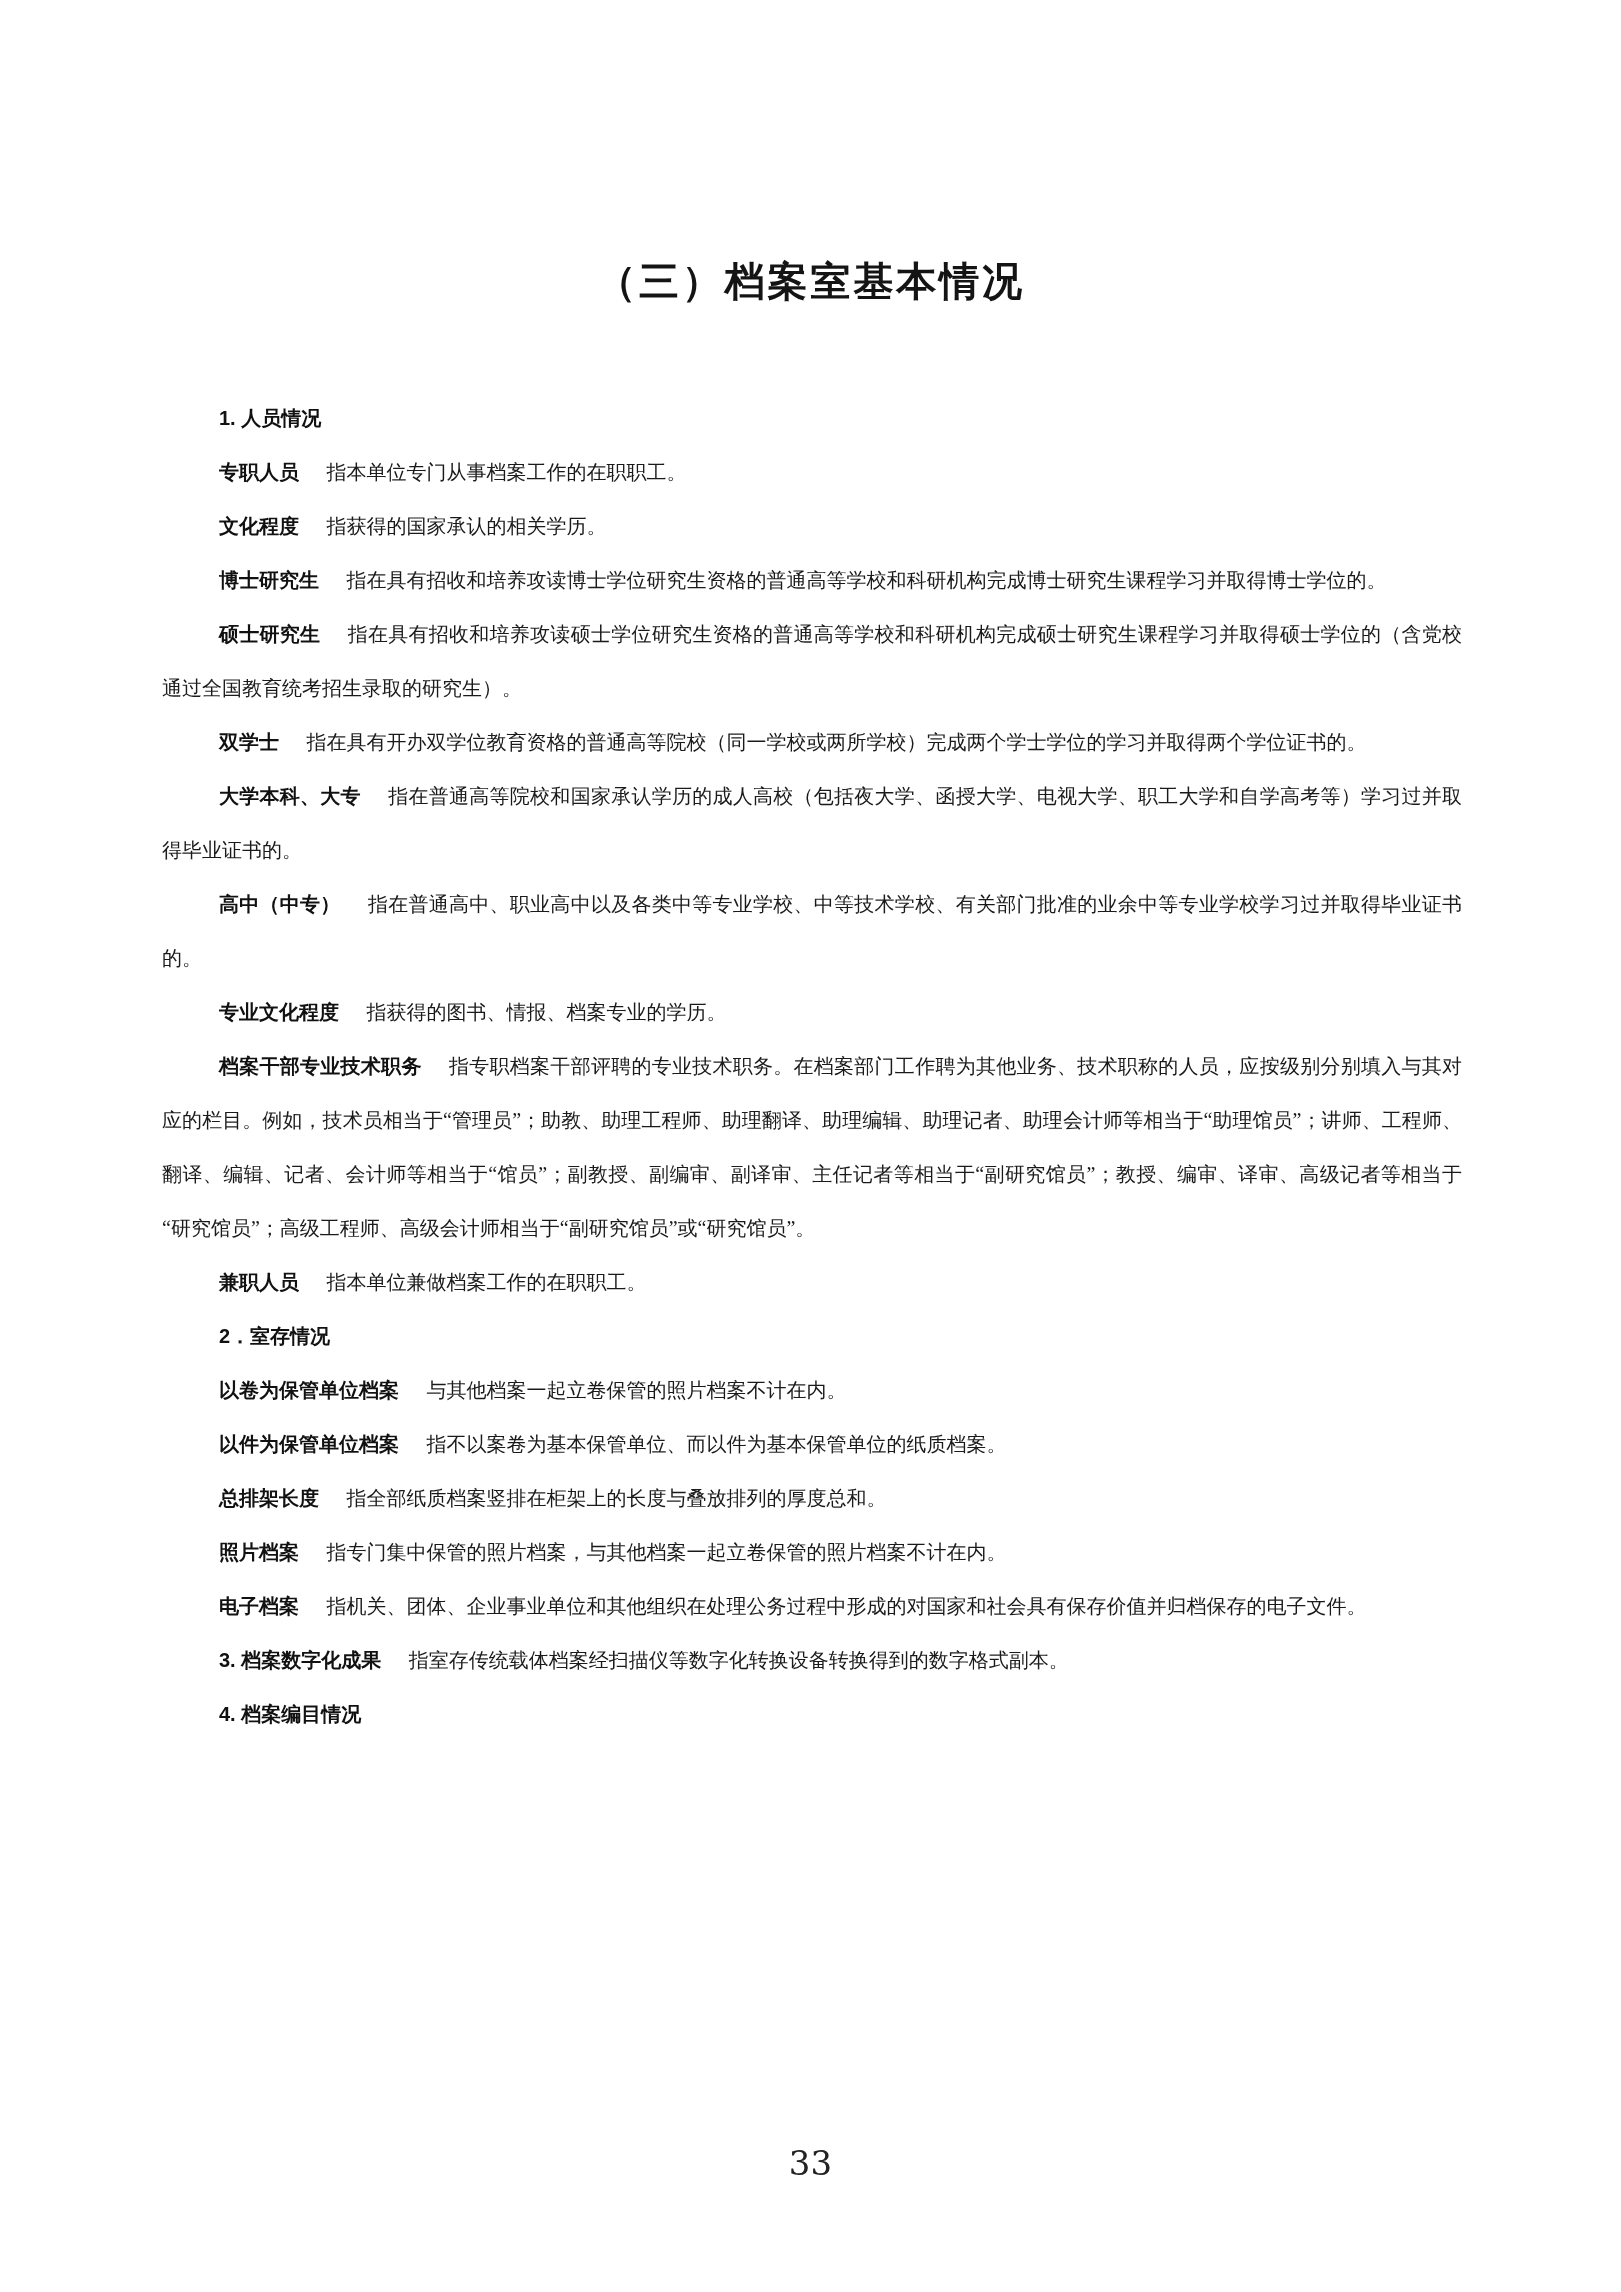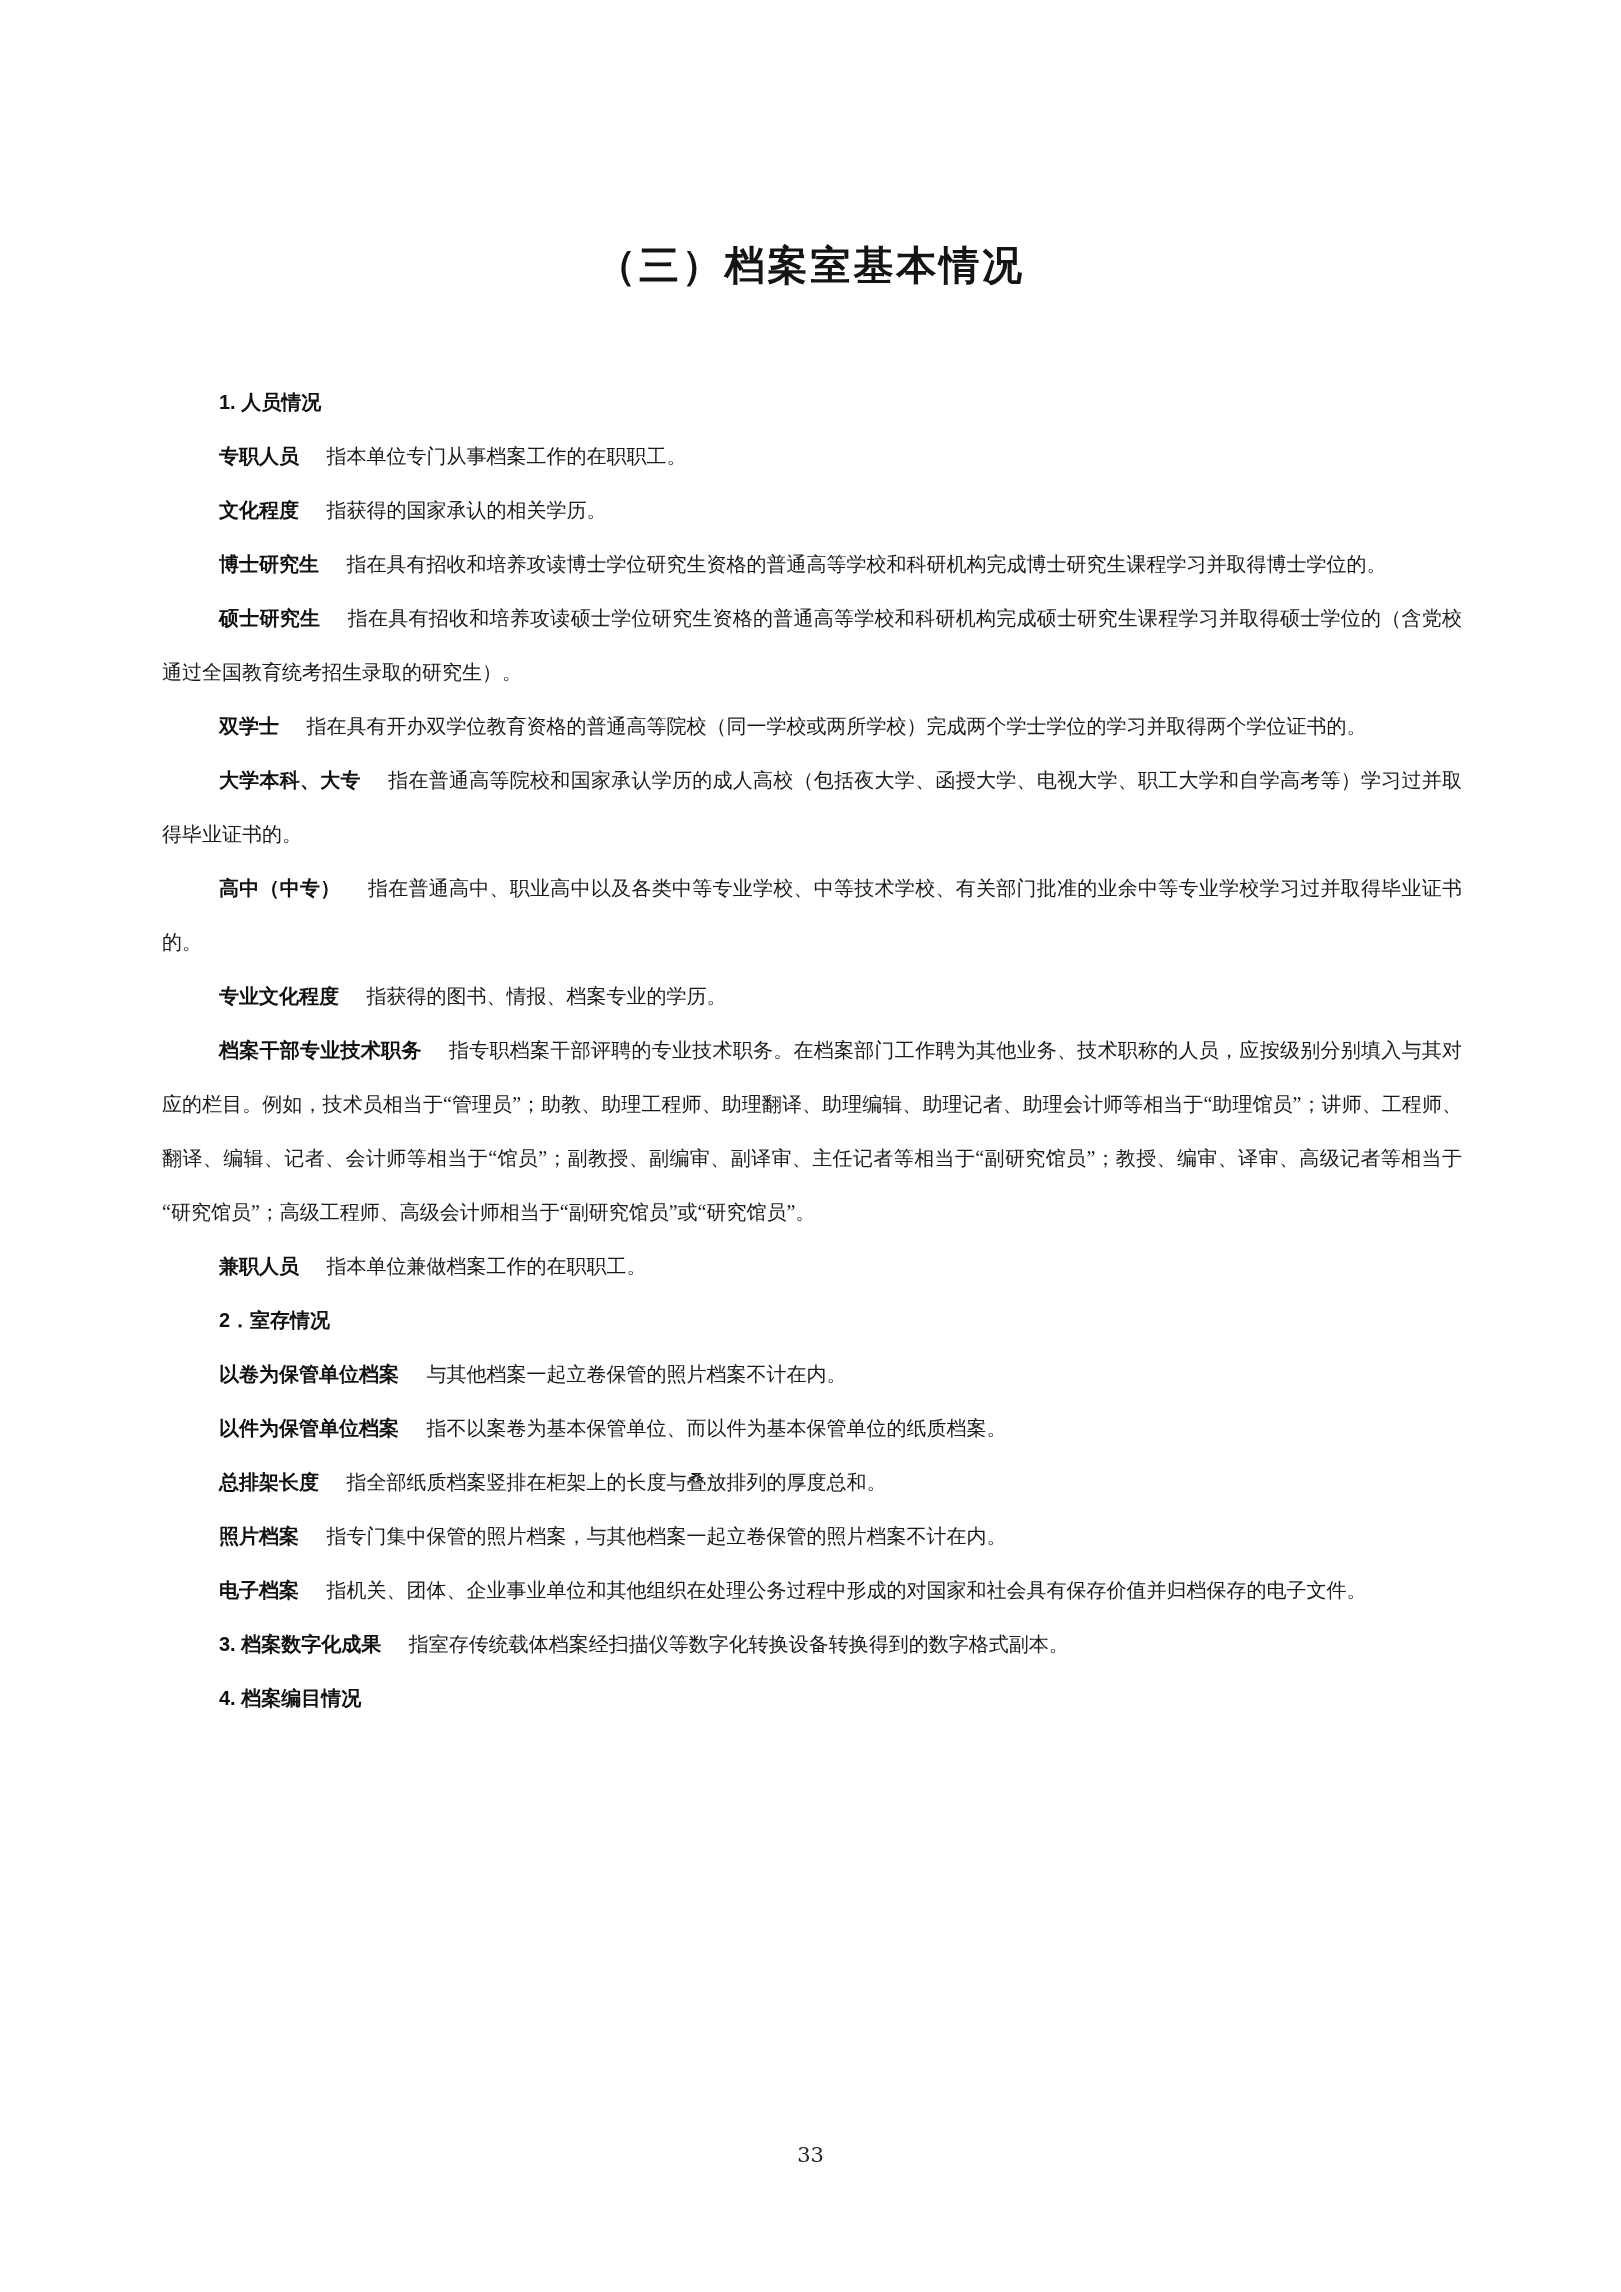--- a/index.html
+++ b/index.html
@@ -7,21 +7,21 @@
     position: relative;
     width: 1621px;
     height: 2293px;
     background: #ffffff;
     box-sizing: border-box;
     padding-top: 245px;
     overflow: hidden;
     color: #161616;
   }
   .doc-title {
-    margin: 0;
+    margin: 16px;
     text-align: center;
     font-family: "DejaVu Serif", "Liberation Serif", serif;
     font-size: 40px;
     font-weight: 600;
     letter-spacing: 2.9px;
     line-height: 1;
     color: #141414;
   }
   .body-text {
     margin: 90px 159px 0 162px;
@@ -47,21 +47,21 @@
     color: #111111;
   }
   .def { color: #1a1a1a; }
   .page-num {
     position: absolute;
     top: 2143px;
     left: 0;
     width: 100%;
     text-align: center;
     font-family: "DejaVu Serif", "Liberation Serif", serif;
-    font-size: 21px;
+    font-size: 34px;
     color: #222222;
   }
 </style>
 </head>
 <body>
 
 <div class="page">
 
   <h1 class="doc-title">（三）档案室基本情况</h1>
 

